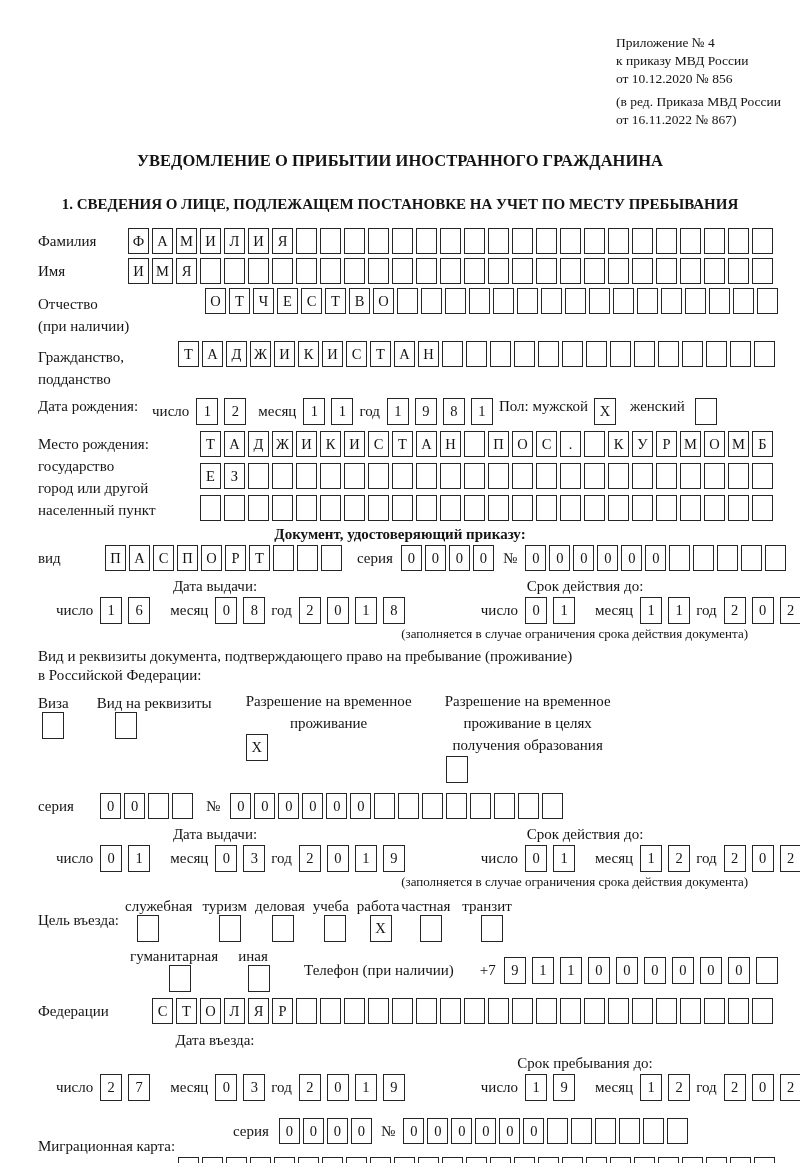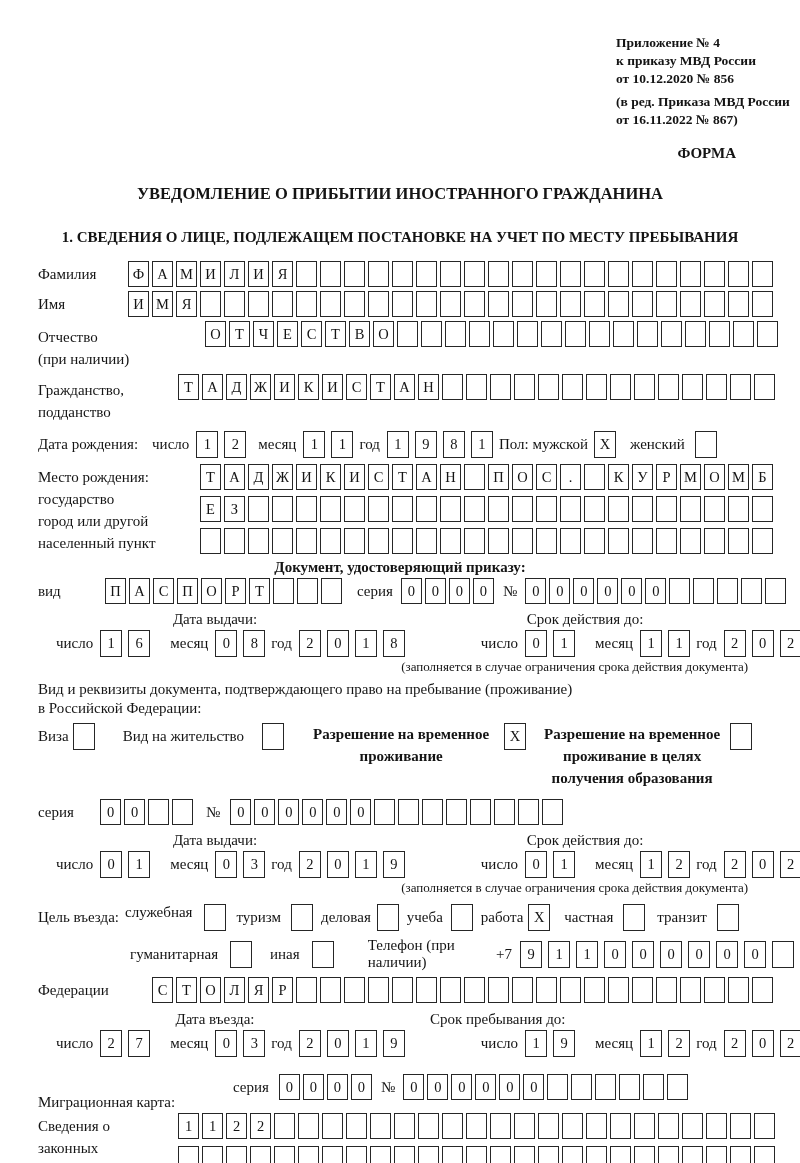--- a/index.html
+++ b/index.html
@@ -1,55 +1,54 @@
 <!DOCTYPE html>
 <html><head>
 <meta charset="utf-8">
 <style>
   html,body{margin:0;padding:0;background:#ffffff;}
   .page{width:800px;height:1163px;background:#fff;color:#141414;
         font-family:"Liberation Serif", serif;font-size:15px;overflow:hidden;box-sizing:border-box;}
-  .appendix{margin:34px 0 0 616px;font-size:13.5px;line-height:18px;font-weight:bold;}
+  .appendix{margin:34px 0 0 616px;font-size:13.5px;line-height:18px;}
   .appendix .grp2{margin-top:5px;}
   .forma{margin-top:16px;padding-right:64px;text-align:right;font-weight:bold;font-size:15px;}
   .title{margin-top:20px;text-align:center;font-weight:bold;font-size:16.5px;line-height:23px;}
   .u-line{display:inline-block;width:56px;border-bottom:2.2px solid #333;height:14px;margin-left:10px;}
   .sec-head{margin-top:24px;text-align:center;font-weight:bold;font-size:15px;}
   .row{display:flex;align-items:flex-start;padding-left:38px;margin-top:4px;}
   .lbl{padding-top:5px;flex:0 0 auto;}
   .lblblock{flex:0 0 auto;line-height:22px;padding-top:5px;}
   .cells{display:flex;flex:0 0 auto;}
   .cell{box-sizing:border-box;width:21px;height:26px;border:1.6px solid #262626;margin-right:3px;
         display:inline-flex;align-items:center;justify-content:center;font-size:14.5px;flex:0 0 auto;background:#fff;}
   .dts .cell,.cbx .cell{width:22px;height:27px;margin-right:6px;}
   .cbx .cell{margin-right:0;}
   .dgroup{display:flex;align-items:center;}
   .dgroup .dlbl{margin-right:7px;}
   .twolabels{display:flex;margin-top:7px;}
   .note{font-size:13px;text-align:right;padding-right:52px;margin-top:2px;}
   .center-bold{font-weight:bold;text-align:center;margin-top:5px;font-size:15px;}
-  .cb-item{display:flex;align-items:flex-start;}
+  .cb-item{display:flex;align-items:flex-start;flex-direction:column;}
   .cb-lbl{padding-top:5px;}
-  .stack{line-height:22px;text-align:center;font-weight:bold;}
+  .stack{line-height:22px;text-align:center;}
   .mt2{margin-top:2px;} .mt6{margin-top:6px;} .mt8{margin-top:8px;} .mt10{margin-top:10px;}
 </style>
 </head>
 <body>
 
 <div class="page">
 
   <div class="appendix">
     <div>Приложение № 4</div>
     <div>к приказу МВД России</div>
     <div>от 10.12.2020 № 856</div>
     <div class="grp2">(в ред. Приказа МВД России</div>
     <div>от 16.11.2022 № 867)</div>
   </div>
 
-  <div class="forma">ФОРМА</div>
 
   <div class="title">
     <div>УВЕДОМЛЕНИЕ О ПРИБЫТИИ ИНОСТРАННОГО ГРАЖДАНИНА</div>
   </div>
 
   <div class="sec-head">1. СВЕДЕНИЯ О ЛИЦЕ, ПОДЛЕЖАЩЕМ ПОСТАНОВКЕ НА УЧЕТ ПО МЕСТУ ПРЕБЫВАНИЯ</div>
 
   <div class="row" style="margin-top:15px;">
     <span class="lbl" style="width:90px;">Фамилия</span>
     <span class="cells">
@@ -176,21 +175,21 @@
         <span class="cell"></span>
         <span class="cell"></span>
         <span class="cell"></span>
         <span class="cell"></span>
         <span class="cell"></span>
         <span class="cell"></span>
         <span class="cell"></span>
       </span>
   </div>
 
-  <div class="row dts mt8" style="align-items:center;">
+  <div class="row dts mt8" style="">
     <span style="margin-right:14px;">Дата рождения:</span>
     <span class="dgroup">
         <span class="dlbl">число</span>
         <span class="cells">
           <span class="cell">1</span>
           <span class="cell">2</span>
         </span>
       </span>
     <span class="dgroup" style="margin-left:6px;">
         <span class="dlbl">месяц</span>
@@ -407,21 +406,21 @@
     </div>
 
   <div class="row mt6">
     <span class="cb-item">
       <span class="cb-lbl">Виза</span>
       <span class="cells cbx" style="margin-left:4px;">
           <span class="cell"></span>
         </span>
     </span>
     <span class="cb-item" style="margin-left:28px;">
-      <span class="cb-lbl">Вид на жительство</span>
+      <span class="cb-lbl">Вид на реквизиты</span>
       <span class="cells cbx" style="margin-left:18px;">
           <span class="cell"></span>
         </span>
     </span>
     <span class="cb-item" style="margin-left:24px;">
       <span class="cb-lbl stack" style="width:186px;padding-top:0;">Разрешение на временное проживание</span>
       <span class="cells cbx" style="margin-left:10px;">
           <span class="cell">X</span>
         </span>
     </span>
@@ -538,21 +537,21 @@
         <span class="cells cbx" style="margin-left:8px;">
           <span class="cell"></span>
         </span>
       </span>
     <span class="cb-item" style="align-items:center;margin-left:8px;">
         <span>работа</span>
         <span class="cells cbx" style="margin-left:5px;">
           <span class="cell">X</span>
         </span>
       </span>
-    <span class="cb-item" style="align-items:center;margin-left:14px;">
+    <span class="cb-item" style="align-items:center;margin-left:2px;">
         <span>частная</span>
         <span class="cells cbx" style="margin-left:10px;">
           <span class="cell"></span>
         </span>
       </span>
     <span class="cb-item" style="align-items:center;margin-left:12px;">
         <span>транзит</span>
         <span class="cells cbx" style="margin-left:10px;">
           <span class="cell"></span>
         </span>
@@ -615,21 +614,21 @@
         <span class="cell"></span>
         <span class="cell"></span>
         <span class="cell"></span>
         <span class="cell"></span>
         <span class="cell"></span>
       </span>
   </div>
 
   <div class="twolabels mt8">
     <span style="width:430px;text-align:center;">Дата въезда:</span>
-    <span style="width:310px;">Срок пребывания до:</span>
+    <span style="width:310px;text-align:center;margin-top:23px;">Срок пребывания до:</span>
   </div>
   <div class="row dts mt2" style="padding-left:56px;align-items:center;">
     <span class="dgroup">
         <span class="dlbl">число</span>
         <span class="cells">
           <span class="cell">2</span>
           <span class="cell">7</span>
         </span>
       </span>
     <span class="dgroup" style="margin-left:14px;">

